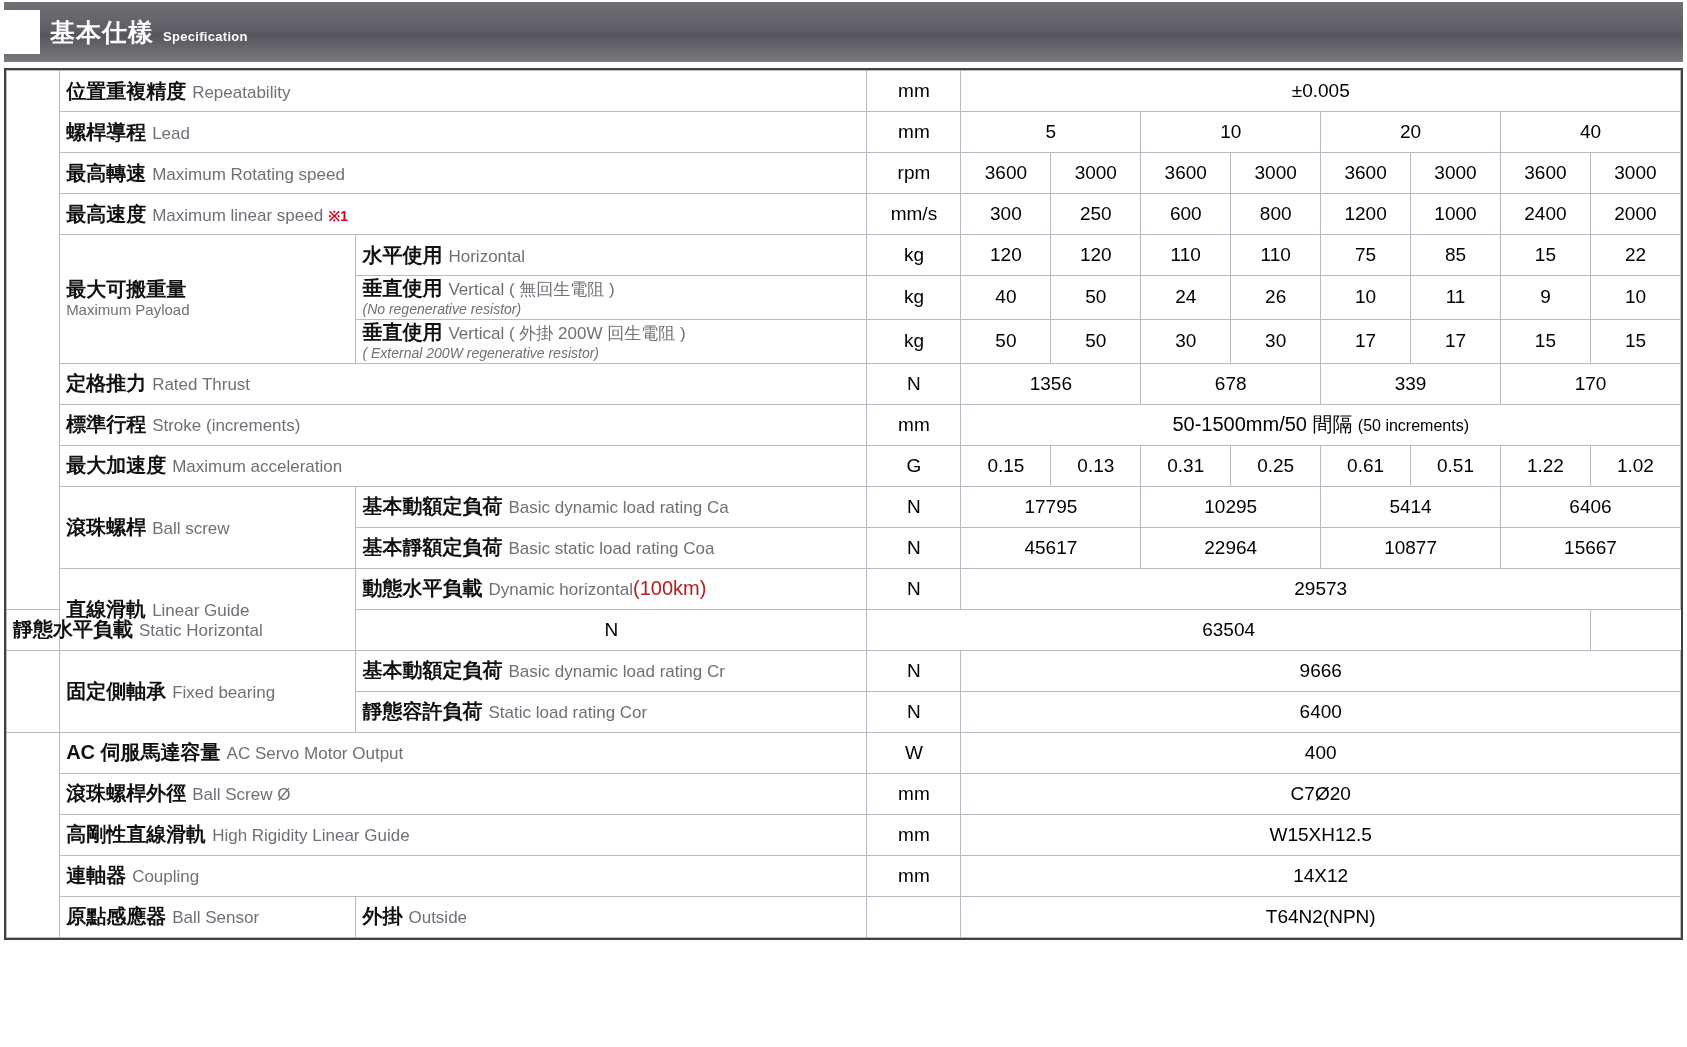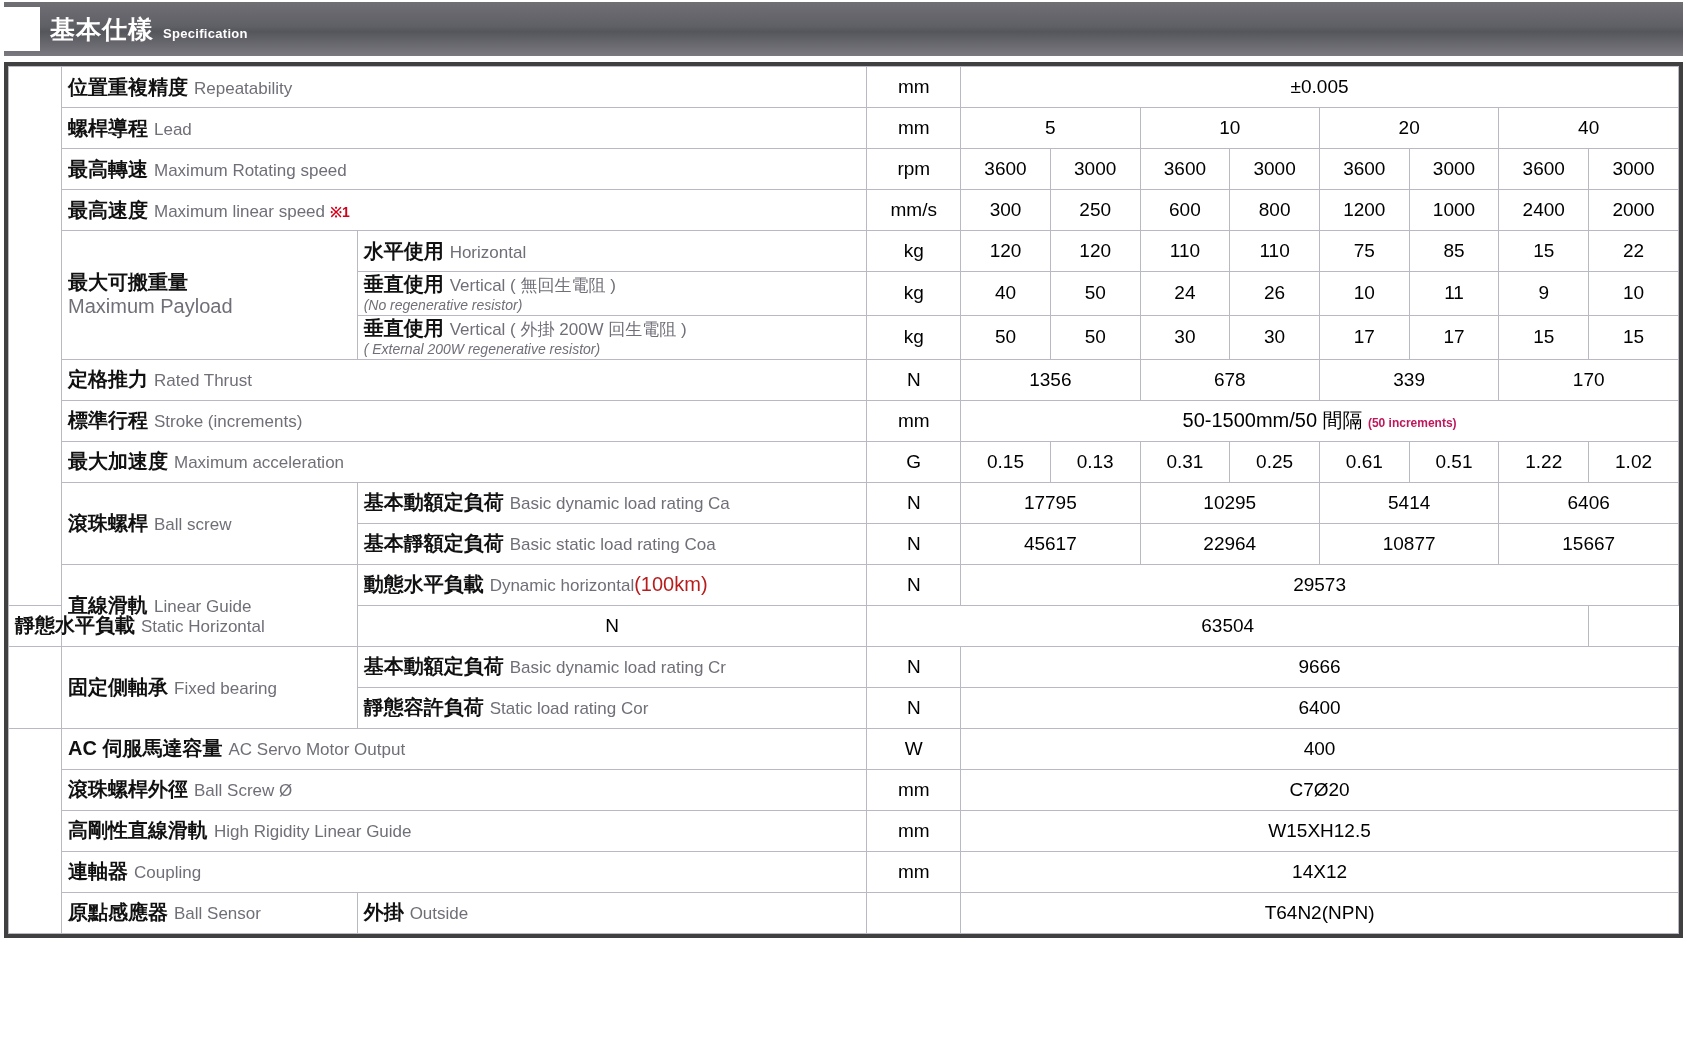--- a/index.html
+++ b/index.html
@@ -8,37 +8,37 @@
     background:#ffffff;
     font-family:"Liberation Sans", sans-serif;
     color:#000;
     overflow:hidden;
   }
   .page{position:relative;width:1687px;height:1047px;box-sizing:border-box;}
 
   
   .header{
     position:relative;
-    height:54px;
+    height:60px;
     margin:2px 4px 0 4px;
     background:linear-gradient(to bottom,#6f6f74 0%,#5f5f66 45%,#55555c 55%,#7a7a80 100%);
     display:flex;align-items:center;
   }
   .header .accentbar{
     width:36px;height:44px;background:#ffffff;
   }
   .header .titlewrap{display:flex;align-items:baseline;gap:9px;padding-left:10px;}
   .header .t-cjk{font-size:25px;font-weight:bold;color:#ffffff;letter-spacing:1px;}
   .header .t-en{font-size:13px;font-weight:bold;color:#ffffff;letter-spacing:.3px;}
 
   
   .frame{
     position:relative;
     margin:6px 4px 0 4px;
-    border:4px solid #404040;
+    border:2px solid #404040;
     box-sizing:border-box;
   }
   table.spec{
     border-collapse:collapse;
     width:100%;
     table-layout:fixed;
   }
   table.spec td{
     border:1px solid #b9b9c4;
     padding:0 6px;
@@ -66,33 +66,33 @@
     display:inline-block;
   }
 
   td.lbl{
     background:#f4f2f7;
     text-align:left;
     white-space:nowrap;
   }
   td.lbl .cjk{font-size:20px;font-weight:bold;color:#111;}
   td.lbl .en{font-size:17px;color:#6f6f78;margin-left:6px;}
-  td.lbl .en2{font-size:20px;color:#6f6f78;}
+  td.lbl .en2{font-size:15px;color:#6f6f78;}
   td.lbl .small{font-size:20px;color:#b91c1c;margin-top:9px;}
   td.lbl .note{color:#d0021b;font-size:14px;font-weight:bold;}
   td.lbl .sub{display:block;font-size:14px;color:#6f6f78;line-height:1.15;font-style:italic;}
   td.lbl.two{line-height:1.2;padding-top:0;padding-bottom:2px;}
   td.lbl .blk{display:block;}
   td.unit{
     width:92px;text-align:center;background:#f4f2f7;font-size:20px;
   }
   td.val{
     text-align:center;font-size:21px;background:#ffffff;
   }
-  td.val .grey{color:#be185d;font-size:12px;font-weight:bold;}
+  td.val .grey{color:#000000;font-size:16px;}
   td.val .cjkv{font-size:20px;}
 
   
   .footnote{
     margin:6px 6px 0 6px;
     font-size:12.5px;
     line-height:1.25;
     color:#3a3a42;
   }
   .footnote .red{color:#e3000f;font-weight:bold;}

